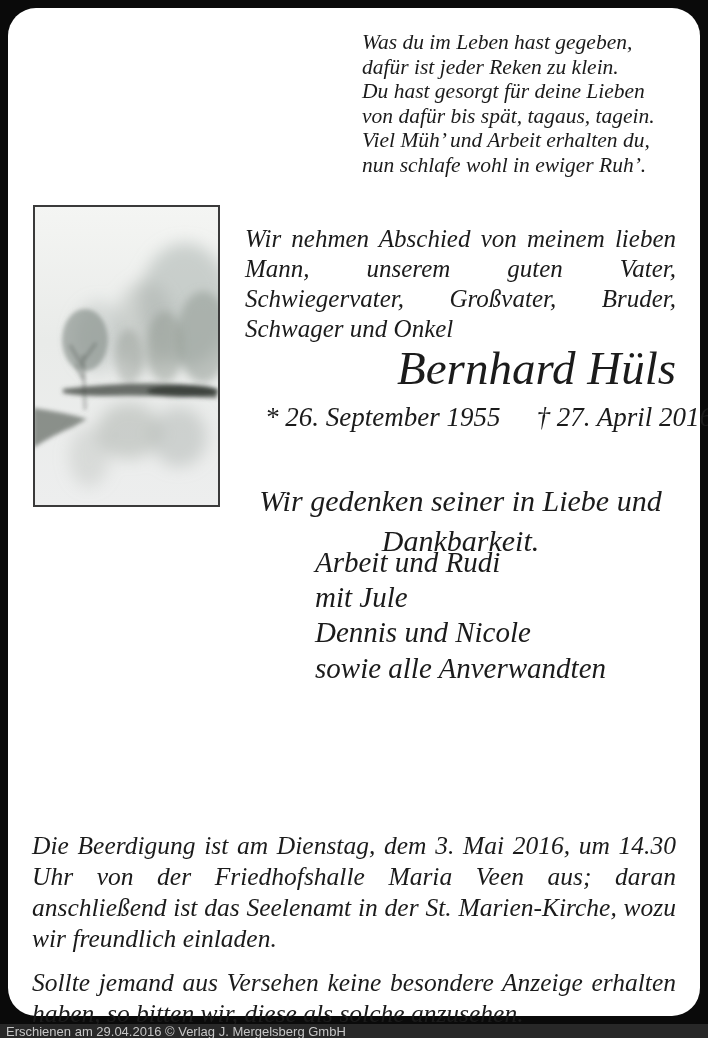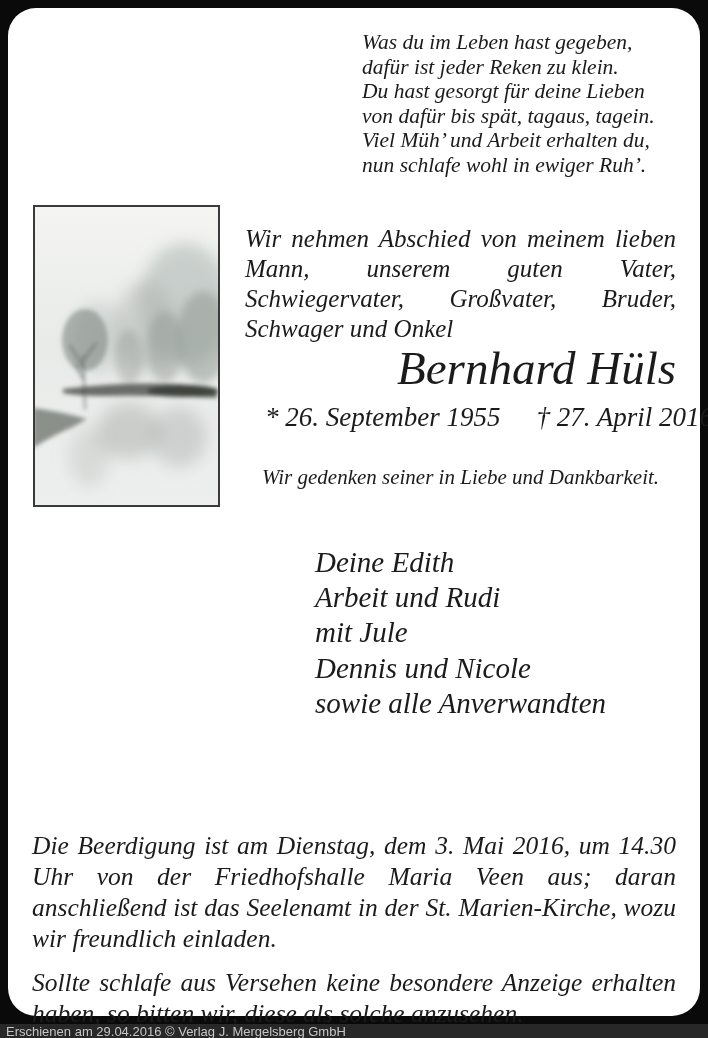--- a/index.html
+++ b/index.html
@@ -56,24 +56,24 @@
     left: 237px; top: 394px;
     width: 431px;
     font-size: 27px;
     text-align: right;
     white-space: nowrap;
     margin-left: 20px;
   }
   .date-gap { display: inline-block; width: 36px; }
   .remembrance {
     position: absolute;
-    left: 237px; top: 454px;
-    width: 431px;
-    font-size: 21px;
-    line-height: 30px;
+    left: 237px; top: 473px;
+    width: 431px;
+    font-size: 30px;
+    line-height: 40px;
     text-align: center;
   }
   .mourners {
     position: absolute;
     left: 307px; top: 537px;
     font-size: 29px;
     line-height: 35.2px;
     white-space: nowrap;
   }
   .place-date {
@@ -180,30 +180,29 @@
 
     <p class="intro">Wir nehmen Abschied von meinem lieben Mann, unserem guten Vater, Schwiegervater, Großvater, Bruder, Schwager und Onkel</p>
 
     <div class="deceased-name">Bernhard Hüls</div>
 
     <div class="dates"><span>* 26. September 1955</span><span class="date-gap"></span><span>† 27. April 2016</span></div>
 
     <div class="remembrance">Wir gedenken seiner in Liebe und Dankbarkeit.</div>
 
     <div class="mourners">
-      <div>Deine Edith</div>
       <div>Arbeit und Rudi</div>
       <div>mit Jule</div>
       <div>Dennis und Nicole</div>
       <div>sowie alle Anverwandten</div>
     </div>
 
 
     <p class="funeral">Die Beerdigung ist am Dienstag, dem 3. Mai 2016, um 14.30 Uhr von der Friedhofshalle Maria Veen aus; daran anschließend ist das Seelenamt in der St. Marien-Kirche, wozu wir freundlich einladen.</p>
 
-    <p class="notice">Sollte schlafe aus Versehen keine besondere Anzeige erhalten haben, so bitten wir, diese als solche anzusehen.</p>
+    <p class="notice">Sollte jemand aus Versehen keine besondere Anzeige erhalten haben, so bitten wir, diese als solche anzusehen.</p>
 
   </div>
 
   <div class="footer-bar">
     <span>Erschienen am 29.04.2016 © Verlag J. Mergelsberg GmbH</span>
   </div>
 </div>
 
 </body></html>

